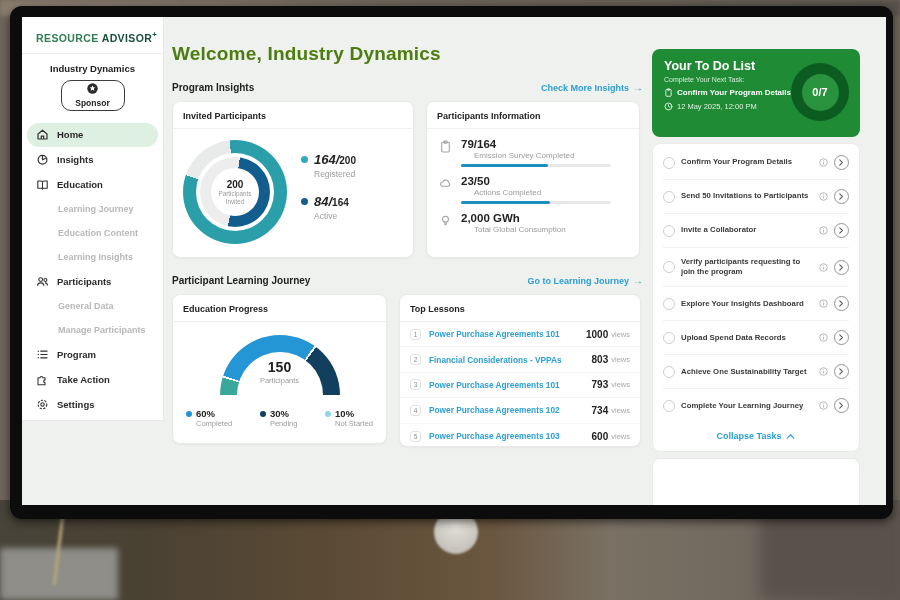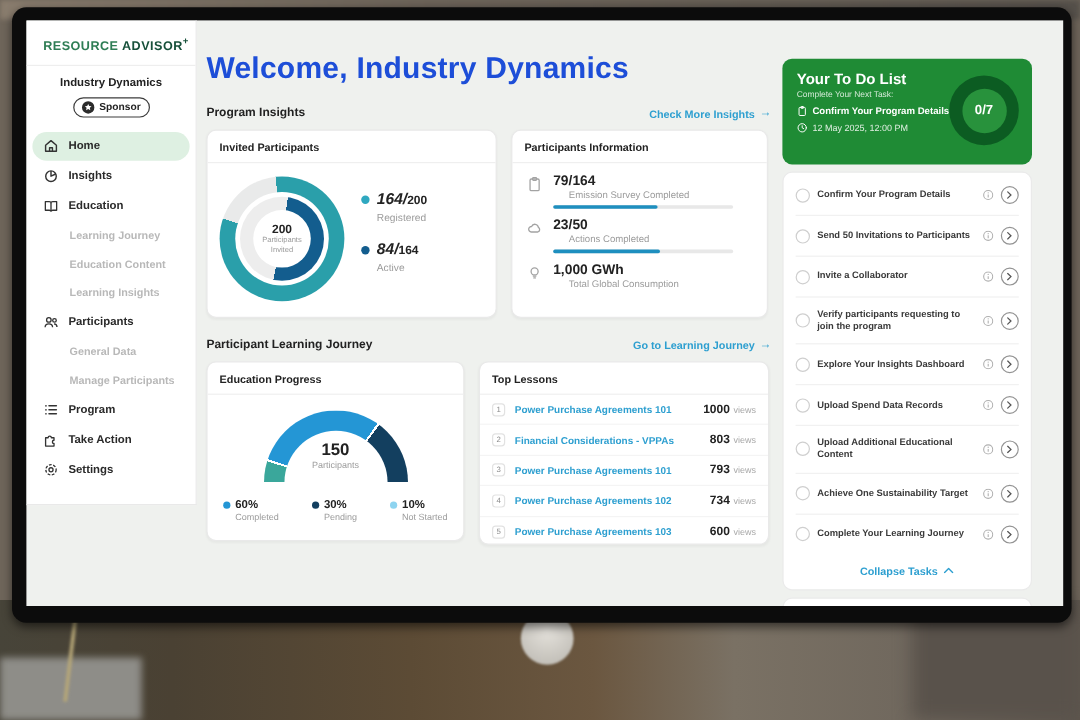--- a/index.html
+++ b/index.html
@@ -25,33 +25,33 @@
 
   
   .sidebar { position:absolute; left:0; top:0; width:142px; height:404px;
     background:#fff; border-right:1px solid #e9e9e9; border-bottom:1px solid #e9e9e9; }
   .logo { padding:13px 0 9px 14px; font-size:10.5px; letter-spacing:.4px; border-bottom:1px solid #eee; }
   .logo .l1 { color:#2e7d54; font-weight:bold; }
   .logo .l2 { color:#17503a; font-weight:bold; }
   .logo .lp { color:#17503a; font-weight:bold; font-size:8px; vertical-align:super; }
   .org { text-align:center; font-size:9.5px; font-weight:bold; color:#222; margin-top:9px; }
   .sponsor { width:64px; margin:6px auto 0; border:1px solid #3c3c3c; border-radius:10px;
-    display:flex; align-items:center; justify-content:center; gap:4px; padding:2px 0; }
+    display:flex; align-items:center; justify-content:flex-end; gap:4px; padding:2px 0;flex-direction:column; }
   .sponsor span { font-size:8.5px; font-weight:bold; color:#222; }
   .nav { margin-top:12px; }
   .nav-item { display:flex; align-items:center; gap:8px; height:25px; padding-left:14px;
     font-size:9.5px; font-weight:bold; color:#2a2a2a; cursor:pointer; }
   .nav-item.active { background:#def0e2; border-radius:13px; margin:0 5px; padding-left:9px; height:24px; }
   .nav-item svg { width:13px; height:13px; color:#333; flex:none; }
   .nav-sub { height:24px; padding-left:36px; display:flex; align-items:center;
     font-size:9px; font-weight:bold; color:#b8b8b8; cursor:pointer; }
 
   
   .main { position:absolute; left:143px; top:0; width:486px; height:488px; }
-  .welcome { margin:26px 0 0 7px; font-size:25px; font-weight:bold; color:#1d4ed8; letter-spacing:.2px; }
+  .welcome { margin:26px 0 0 7px; font-size:19px; font-weight:bold; color:#4d7c0f; letter-spacing:.2px; }
   .filters { display:flex; gap:36px; margin:12px 0 0 7px; align-items:center; }
   .filter { display:flex; align-items:center; gap:5px; cursor:pointer; }
   .filter .flabel { font-size:9px; color:#8f8f8f; }
   .filter .fvalue { font-size:9px; font-weight:bold; color:#222; }
   .filter svg, .link svg { width:8px; height:5px; color:#444; }
   .section-row { display:flex; justify-content:space-between; align-items:center; margin:17px 8px 8px 7px; }
   .section-title { font-size:10px; font-weight:bold; color:#222; }
   .link { font-size:9px; font-weight:bold; color:#2d9fd0; cursor:pointer; display:flex; align-items:center; gap:4px; }
   .arrow { font-size:10px; color:#2d9fd0; }
   .cards-row { display:flex; gap:12px; margin-left:7px; }
@@ -310,21 +310,21 @@
                     <div class="bar-fill bar-fill-2"></div>
                   </div>
               </div>
             </div>
             <div class="stat">
               <svg viewBox="0 0 12 12" fill="none" stroke="currentColor" stroke-width="1" stroke-linecap="round">
                 <circle cx="6" cy="4.8" r="2.7"></circle>
                   <path d="M5 8.4 h2 M5.4 9.8 h1.2"></path>
               </svg>
               <div>
-                <div class="stat-value">1,000 GWh</div>
+                <div class="stat-value">2,000 GWh</div>
                 <div class="stat-label">Total Global Consumption</div>
               </div>
             </div>
           </div>
         </div>
       </div>
 
       <div class="section-row">
         <span class="section-title">Participant Learning Journey</span>
         <span class="link">
@@ -509,34 +509,20 @@
               <circle cx="5" cy="3" r=".6" fill="currentColor" stroke="none"></circle>
             </svg>
           <span class="task-go">
               <svg viewBox="0 0 6 9" fill="none" stroke="currentColor" stroke-width="1.4" stroke-linecap="round">
                 <path d="M1 1 L4.6 4.5 L1 8"></path>
               </svg>
             </span>
         </div>
         <div class="task">
           <span class="task-check"></span>
-          <span class="task-label">Upload Additional Educational Content</span>
-          <svg class="i-info" viewBox="0 0 10 10" fill="none" stroke="currentColor" stroke-width="1">
-              <circle cx="5" cy="5" r="4.2"></circle>
-              <path d="M5 4.6 V7.2"></path>
-              <circle cx="5" cy="3" r=".6" fill="currentColor" stroke="none"></circle>
-            </svg>
-          <span class="task-go">
-              <svg viewBox="0 0 6 9" fill="none" stroke="currentColor" stroke-width="1.4" stroke-linecap="round">
-                <path d="M1 1 L4.6 4.5 L1 8"></path>
-              </svg>
-            </span>
-        </div>
-        <div class="task">
-          <span class="task-check"></span>
           <span class="task-label">Achieve One Sustainability Target</span>
           <svg class="i-info" viewBox="0 0 10 10" fill="none" stroke="currentColor" stroke-width="1">
               <circle cx="5" cy="5" r="4.2"></circle>
               <path d="M5 4.6 V7.2"></path>
               <circle cx="5" cy="3" r=".6" fill="currentColor" stroke="none"></circle>
             </svg>
           <span class="task-go">
               <svg viewBox="0 0 6 9" fill="none" stroke="currentColor" stroke-width="1.4" stroke-linecap="round">
                 <path d="M1 1 L4.6 4.5 L1 8"></path>
               </svg>

